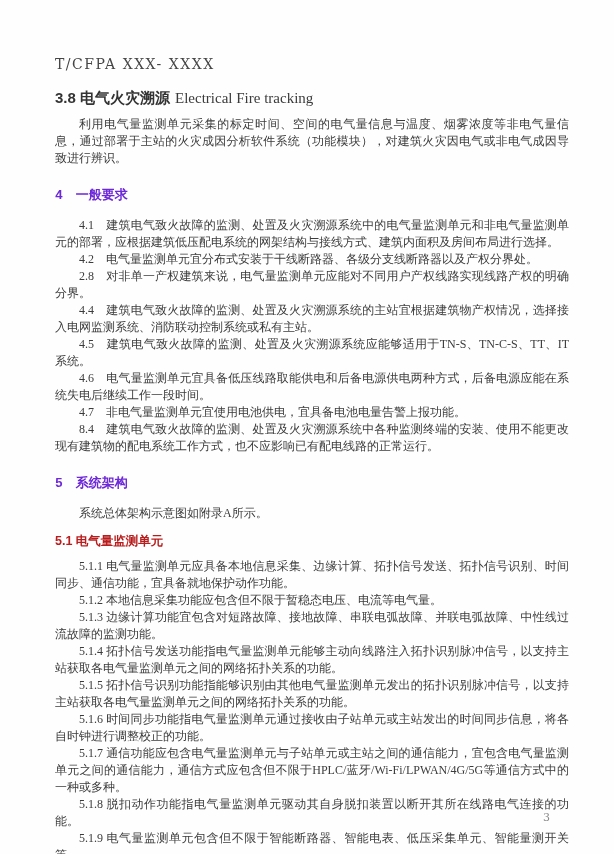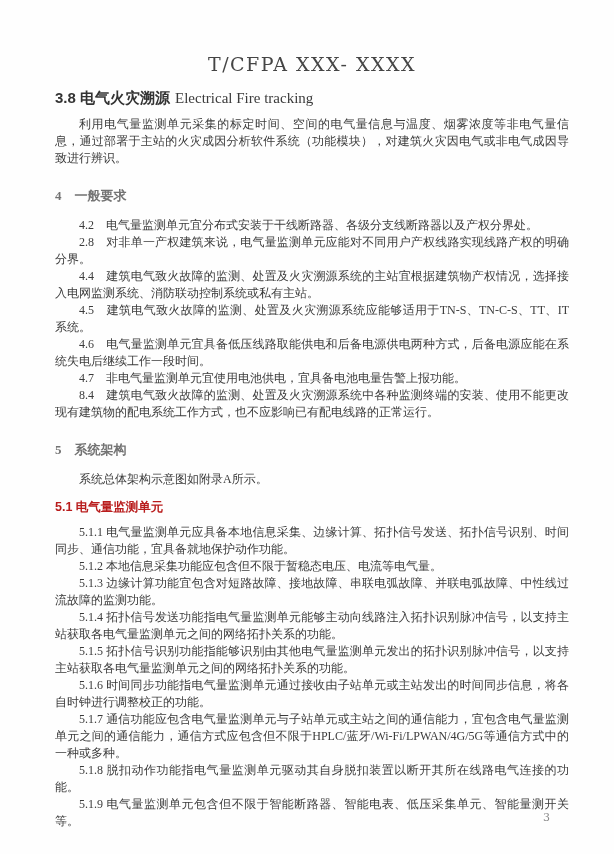--- a/index.html
+++ b/index.html
@@ -8,22 +8,22 @@
     height: 854px;
     background: #fefefe;
     position: relative;
     box-sizing: border-box;
     padding: 56px 45px 0 55px;
     font-family: "Liberation Serif", "DejaVu Serif", serif;
     color: #3b3b3b;
     overflow: hidden;
   }
   .page-header {
-    text-align: center;
-    font-size: 19px;
+    text-align: left;
+    font-size: 14px;
     letter-spacing: 1.5px;
     color: #454545;
     font-family: "DejaVu Serif", serif;
     line-height: 16px;
   }
   .term-heading {
     margin: 17px 0 0 0;
     font-size: 15px;
     font-weight: bold;
     color: #333333;
@@ -42,22 +42,22 @@
     line-height: 17px;
     text-align: justify;
     text-indent: 2em;
     color: #3b3b3b;
   }
   .term-def { margin-top: 9px; }
   .section-heading {
     margin: 20px 0 13px 0;
     font-size: 13px;
     font-weight: bold;
-    font-family: Liberation Serif, serif;
-    color: #737373;
+    font-family: Liberation Mono, monospace;
+    color: #6d28d9;
     line-height: 17px;
   }
   .sub-heading {
     margin: 11px 0 8px 0;
     font-size: 12.5px;
     font-weight: bold;
     font-family: "Liberation Sans", sans-serif;
     color: #b91c1c;
     line-height: 17px;
   }
@@ -78,20 +78,21 @@
 
   <div class="page-header">T/CFPA XXX- XXXX</div>
 
   <h3 class="term-heading"><span class="zh">3.8 电气火灾溯源</span><span class="en">Electrical Fire tracking</span></h3>
 
   <p class="para term-def">利用电气量监测单元采集的标定时间、空间的电气量信息与温度、烟雾浓度等非电气量信息，通过部署于主站的火灾成因分析软件系统（功能模块），对建筑火灾因电气或非电气成因导致进行辨识。</p>
 
   <h2 class="section-heading">4　一般要求</h2>
 
   <div class="clause-group">
+    <p class="clause">4.1　建筑电气致火故障的监测、处置及火灾溯源系统中的电气量监测单元和非电气量监测单元的部署，应根据建筑低压配电系统的网架结构与接线方式、建筑内面积及房间布局进行选择。</p>
     <p class="clause">4.2　电气量监测单元宜分布式安装于干线断路器、各级分支线断路器以及产权分界处。</p>
     <p class="clause">2.8　对非单一产权建筑来说，电气量监测单元应能对不同用户产权线路实现线路产权的明确分界。</p>
     <p class="clause">4.4　建筑电气致火故障的监测、处置及火灾溯源系统的主站宜根据建筑物产权情况，选择接入电网监测系统、消防联动控制系统或私有主站。</p>
     <p class="clause">4.5　建筑电气致火故障的监测、处置及火灾溯源系统应能够适用于TN-S、TN-C-S、TT、IT系统。</p>
     <p class="clause">4.6　电气量监测单元宜具备低压线路取能供电和后备电源供电两种方式，后备电源应能在系统失电后继续工作一段时间。</p>
     <p class="clause">4.7　非电气量监测单元宜使用电池供电，宜具备电池电量告警上报功能。</p>
     <p class="clause">8.4　建筑电气致火故障的监测、处置及火灾溯源系统中各种监测终端的安装、使用不能更改现有建筑物的配电系统工作方式，也不应影响已有配电线路的正常运行。</p>
   </div>
 
   <h2 class="section-heading">5　系统架构</h2>

